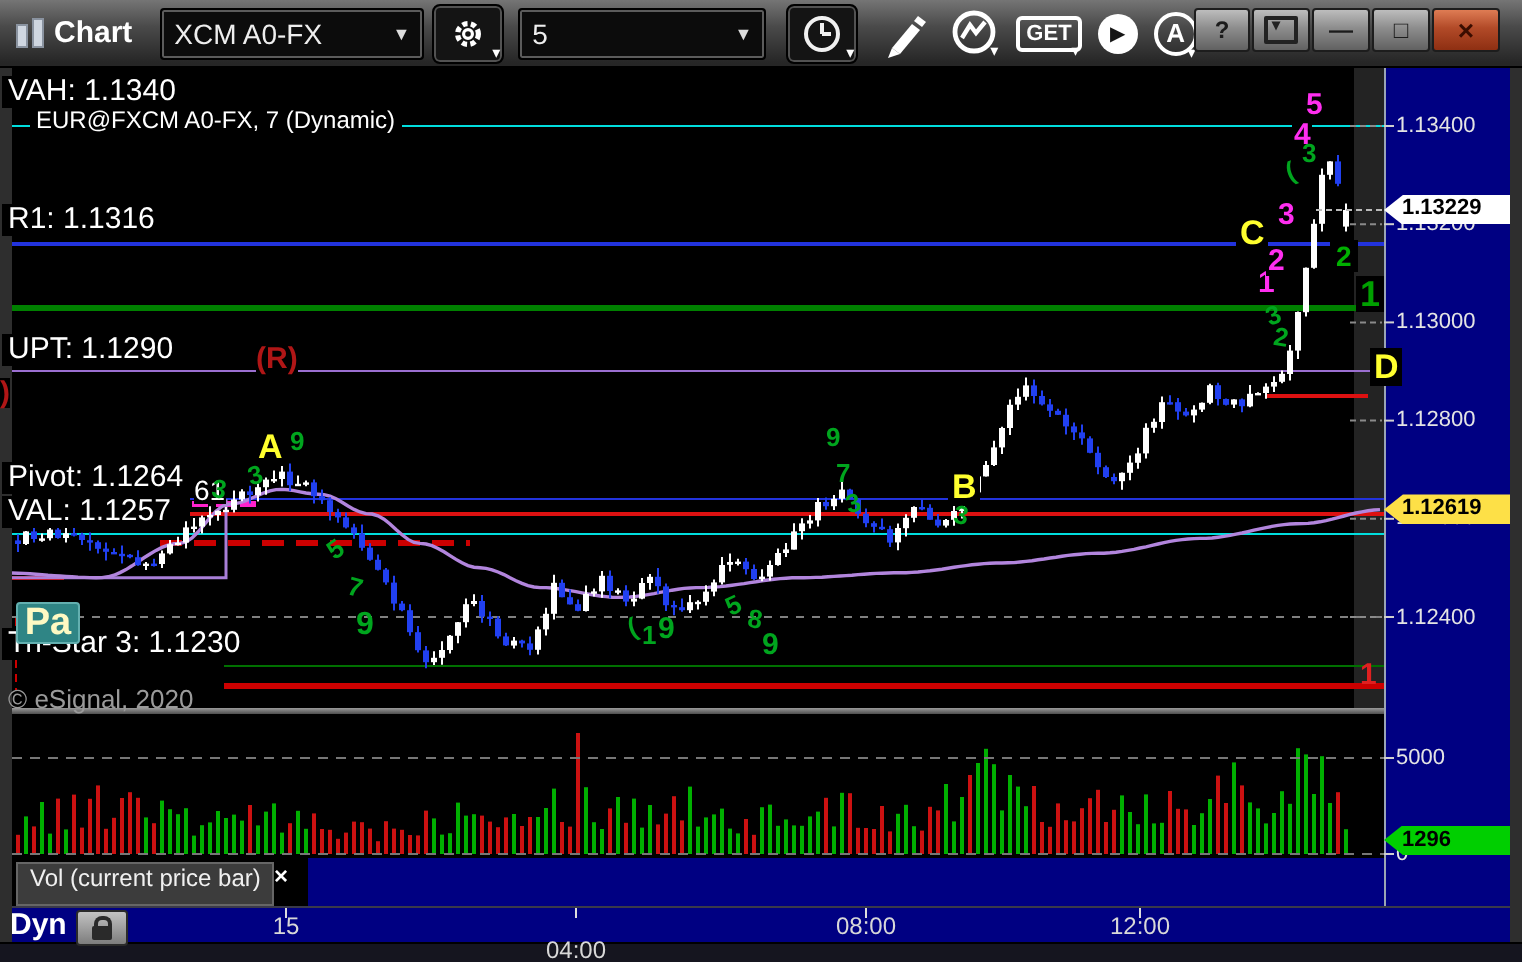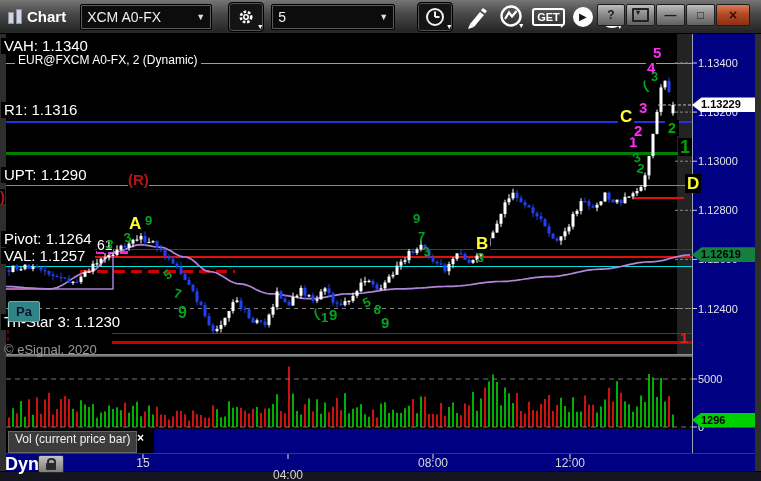--- a/index.html
+++ b/index.html
@@ -8,21 +8,21 @@
   
   #titlebar{position:absolute;left:0;top:0;width:761px;height:33px;
     background:linear-gradient(#757575,#4a4a4a 40%,#262626 95%);border-bottom:1px solid #000;}
   .tb-row{position:absolute;top:0;left:0;height:33px;display:flex;align-items:center;}
   #chart-ico{display:inline-flex;gap:2px;margin:0 5px 0 8px;align-items:flex-end;}
   #chart-ico i{display:block;width:4px;height:13px;background:#cfd6e0;border:1px solid #8a93a0;}
   #chart-ico i:first-child{height:10px;}
   #tb-title{color:#fff;font-weight:bold;font-size:15px;margin-right:14px;}
   .dd{height:24px;background:#0c0c0c;border:1px solid #000;box-shadow:inset 0 0 0 1px #5c5c5c;
       border-radius:2px;color:#eee;font-size:14px;display:flex;align-items:center;
-      padding:0 6px;margin-right:16px;}
+      padding:0 6px;margin-right:4px;}
   .dd .arr{margin-left:auto;color:#ddd;font-size:9px;padding-left:10px;}
   #dd-symbol{width:118px;}
   #dd-interval{width:110px;margin-left:2px;}
   .toolbtn{position:relative;height:28px;min-width:34px;background:#141414;border:1px solid #000;
       box-shadow:inset 0 0 0 1px #525252;border-radius:4px;display:flex;align-items:center;
       justify-content:center;margin-right:5px;}
   .flatbtn{position:relative;display:flex;align-items:center;justify-content:center;margin-right:8px;}
   .mini-arr{position:absolute;right:1px;bottom:0px;color:#fff;font-size:8px;line-height:8px;}
   .get-box{color:#fff;font-weight:bold;font-size:11px;border:2px solid #fff;border-radius:3px;
       padding:0 3px;line-height:14px;}
@@ -45,21 +45,21 @@
   #vol-pane{position:absolute;left:6px;top:357px;width:686px;height:72px;background:#000;}
   #axis-area{position:absolute;left:692px;top:33px;width:63px;height:438px;}
   #axis-border{position:absolute;left:692px;top:33px;width:1px;height:420px;background:#9aa4b4;}
   #tab-row{position:absolute;left:6px;top:429px;width:686px;height:24px;}
   #tab-black{position:absolute;left:0;top:0;width:148px;height:24px;background:#000;}
   #vol-tab{position:absolute;left:2px;top:2px;height:20px;background:#3c3c3c;color:#f0f0f0;
       font-size:12px;display:flex;align-items:flex-start;padding:0 6px;border:1px solid #666;}
   #tab-close{position:absolute;left:131px;top:2px;color:#fff;font-weight:bold;font-size:12px;
       text-shadow:1px 1px 1px #000;}
   #time-row{position:absolute;left:6px;top:453px;width:749px;height:18px;border-top:1px solid #3a3a4a;}
-  #dyn-label{position:absolute;left:5px;top:454px;color:#fff;font-weight:bold;font-size:18px;}
+  #dyn-label{position:absolute;left:5px;top:454px;color:#fff;font-weight:bold;font-size:15px;}
   #lock-btn{position:absolute;left:38px;top:455px;width:24px;height:16px;border:1px solid #2a2a2a;
       border-radius:2px;background:linear-gradient(#c2c2c2,#7d7d7d);display:flex;
       align-items:flex-end;justify-content:center;}
   .lock-body{position:relative;width:10px;height:7px;background:#2a2a2a;border-radius:1px;margin-bottom:2px;}
   .lock-body:before{content:"";position:absolute;top:-5px;left:1px;width:5px;height:5px;
       border:2px solid #2a2a2a;border-bottom:none;border-radius:4px 4px 0 0;}
   .time-label{position:absolute;top:456px;transform:translateX(-50%);color:#d8d8d8;font-size:12px;}
   
   #chart-svg{position:absolute;left:0;top:0;width:761px;height:481px;z-index:5;pointer-events:none;}
   #overlay{position:absolute;left:0;top:0;width:761px;height:481px;z-index:10;pointer-events:none;}
@@ -73,27 +73,27 @@
   .wl-greenbox{color:#00b000;font-weight:bold;font-size:14px;background:#000;padding:1px 3px;}
   .wl-greenbig{color:#00a000;font-weight:bold;font-size:18px;background:#000;padding:0 2px;}
   .wl-red{color:#b01616;font-weight:bold;font-size:15px;background:#000;}
   .wl-redbig{color:#e02020;font-weight:bold;font-size:15px;}
   .wl-white{color:#fff;font-size:14px;background:#000;}
   .td{position:absolute;color:#00a51e;font-weight:bold;font-size:13px;line-height:1;}
   .tag{position:absolute;left:692px;width:54px;height:15px;line-height:15px;font-size:11px;
       font-weight:bold;color:#000;padding-left:9px;
       clip-path:polygon(0 50%,15% 0,100% 0,100% 100%,15% 100%);}
   #tag-price{background:#ffffff;}
-  #tag-ma{background:#15803d;}
+  #tag-ma{background:#fde047;}
   #tag-vol{background:#00cf00;}
   #watermark{position:absolute;left:1px;top:328px;color:#2a2af0;font-size:17px;font-weight:bold;
       text-decoration:underline;line-height:17px;}
   #copyright{position:absolute;left:4px;top:343px;color:#9a9a9a;font-size:13px;line-height:14px;}
   #badge{position:absolute;left:8px;top:301px;width:30px;height:19px;background:#2f8585;
-      border:1px solid #63b0b0;border-radius:2px;color:#0f172a;font-weight:bold;font-size:13px;
+      border:1px solid #63b0b0;border-radius:2px;color:#fef9c3;font-weight:bold;font-size:19px;
       display:flex;align-items:center;justify-content:center;}
   #bottom-frame{position:absolute;left:0;top:471px;width:761px;height:10px;background:#15151f;
       border-top:1px solid #000;}
 </style>
 </head>
 <body>
 
 <div id="app">
 
   <div id="price-pane"></div>
@@ -655,21 +655,21 @@
       <line x1="692" y1="427.0" x2="697" y2="427.0" stroke="#cfcfcf"></line>
       <line x1="143" y1="454" x2="143" y2="459" stroke="#ddd"></line>
       <line x1="288" y1="454" x2="288" y2="459" stroke="#ddd"></line>
       <line x1="433" y1="454" x2="433" y2="459" stroke="#ddd"></line>
       <line x1="570" y1="454" x2="570" y2="459" stroke="#ddd"></line>
     </svg>
 
   <div id="overlay">
     <div id="studies">
         <div class="study" style="left: 1px; top: 38px;">VAH: 1.1340</div>
-        <div class="study small" style="left: 15px; top: 54px;">EUR@FXCM A0-FX, 2 (Dynamic)</div>
+        <div class="study small" style="left: 15px; top: 54px;">EUR@FXCM A0-FX, 7 (Dynamic)</div>
         <div class="study" style="left: 1px; top: 102px;">R1: 1.1316</div>
         <div class="study" style="left: 1px; top: 167px;">UPT: 1.1290</div>
         <div class="study" style="left: 1px; top: 231px;">Pivot: 1.1264</div>
         <div class="study" style="left: 1px; top: 248px;">VAL: 1.1257</div>
         <div class="study" style="left: 1px; top: 314px;">Tri-Star 3: 1.1230</div>
       </div>
     <div id="waves">
         <div class="wl wl-yellow" style="left: 127px; top: 214px;">A</div>
         <div class="wl wl-yellow" style="left: 474px; top: 234px;">B</div>
         <div class="wl wl-yellow" style="left: 618px; top: 107px;">C</div>

